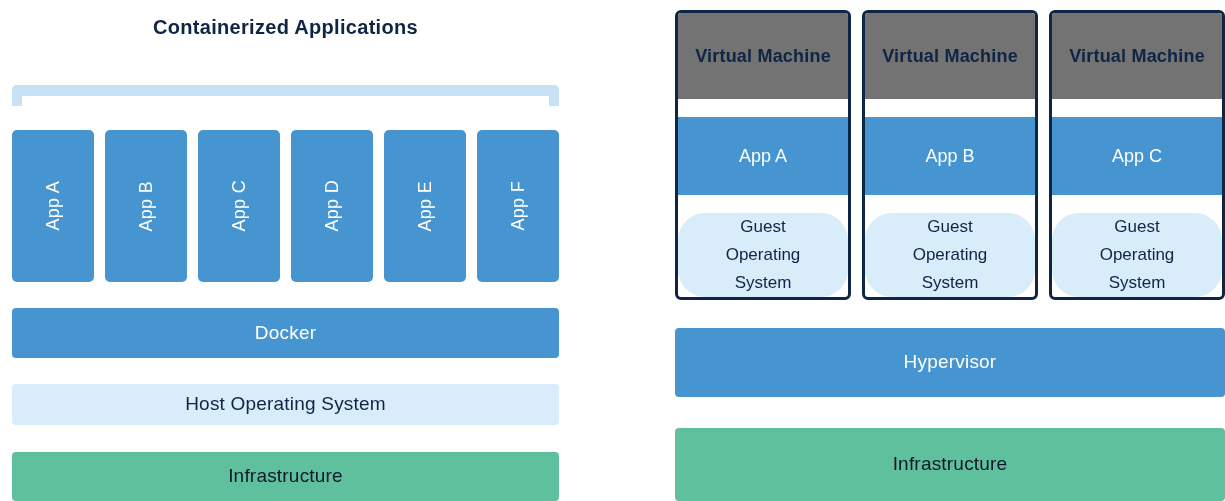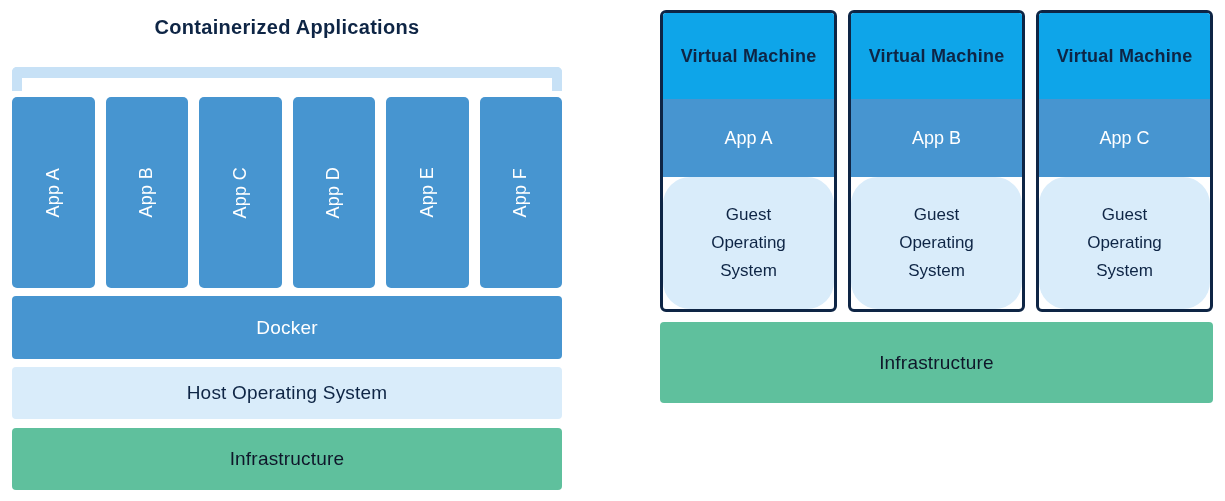--- a/index.html
+++ b/index.html
@@ -2,21 +2,21 @@
 <html><head>
 <meta charset="utf-8">
 <style>
   :root{
     --blue:#4795D0;
     --light-blue:#D9ECFA;
     --bracket:#C7E1F6;
     --green:#5FC09D;
     --navy:#0E2545;
   }
-  *{margin:0;padding:0;box-sizing:border-box;}
+  *{margin:0;padding:0;box-sizing:border-box;gap:18px;}
   html,body{background:#ffffff;}
   body{
     font-family:"Liberation Sans", sans-serif;
     width:1225px;height:501px;overflow:hidden;
   }
   .canvas{
     width:1225px;height:501px;
     display:flex;
     background:#ffffff;
   }
@@ -97,21 +97,21 @@
     overflow:hidden;
     display:flex;flex-direction:column;
   }
   .vm-header{
     height:86px;
     display:flex;align-items:center;justify-content:center;
     color:var(--navy);
     font-size:18px;
     font-weight:700;
     letter-spacing:.2px;
-    background:#0ea5e9;
+    background:#737373;
   }
   .vm-app{
     height:78px;
     background:var(--blue);
     display:flex;align-items:center;justify-content:center;
     color:#ffffff;
     font-size:18px;
   }
   .vm-os{
     flex:1;
@@ -181,16 +181,17 @@
 
       <div class="vm-box">
         <div class="vm-header">Virtual Machine</div>
         <div class="vm-app">App C</div>
         <div class="vm-os">
           <span>Guest Operating System</span>
         </div>
       </div>
 
     </div>
+    <div class="layer blue">Hypervisor</div>
     <div class="layer green">Infrastructure</div>
   </div>
 
 </div>
 
 </body></html>

